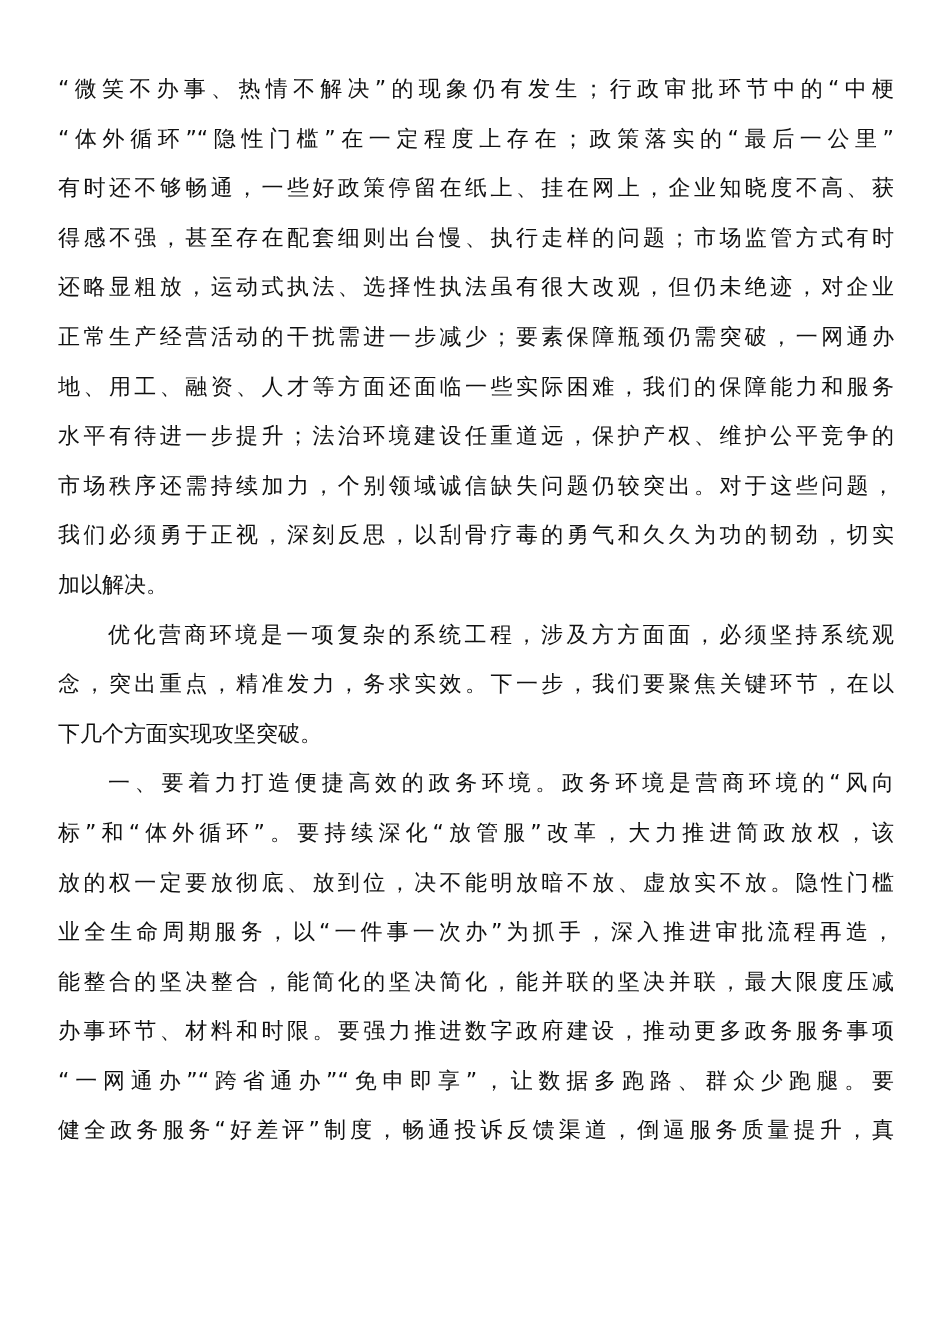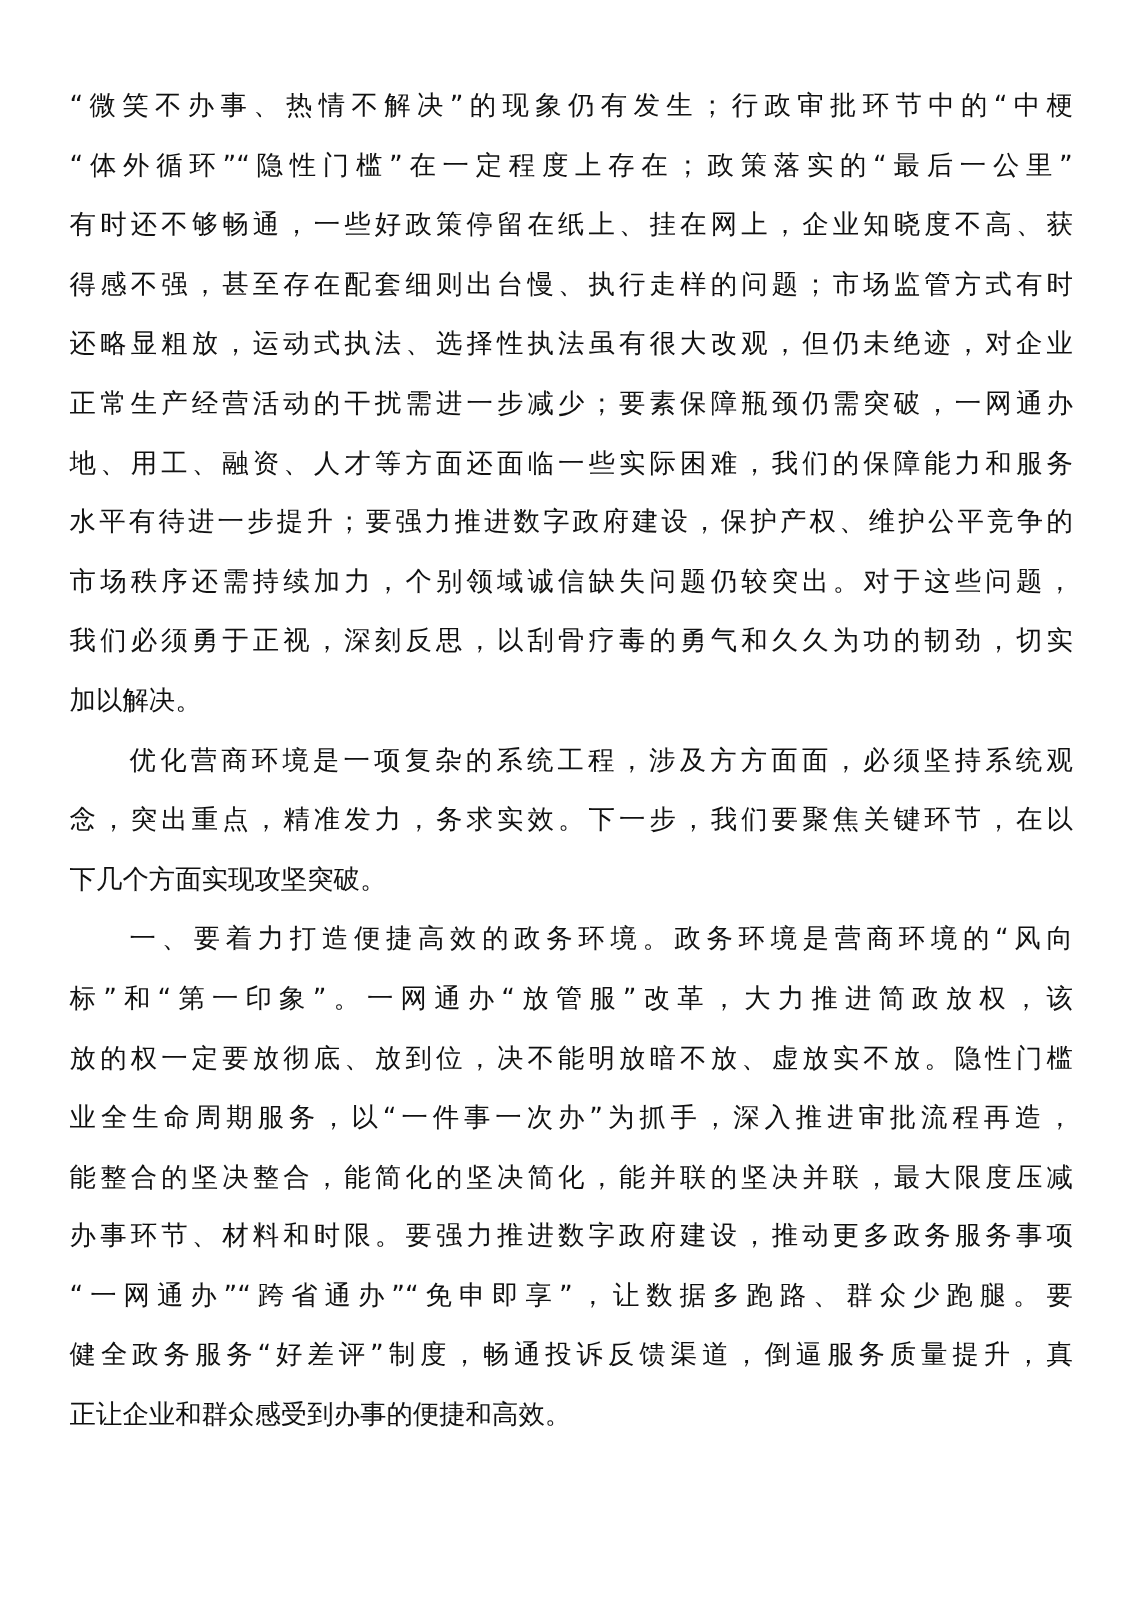--- a/index.html
+++ b/index.html
@@ -43,36 +43,35 @@
 <div class="page">
 
   <div class="paragraph">
     <div class="line">“微笑不办事、热情不解决”的现象仍有发生；行政审批环节中的“中梗</div>
     <div class="line">“体外循环”“隐性门槛”在一定程度上存在；政策落实的“最后一公里”</div>
     <div class="line">有时还不够畅通，一些好政策停留在纸上、挂在网上，企业知晓度不高、获</div>
     <div class="line">得感不强，甚至存在配套细则出台慢、执行走样的问题；市场监管方式有时</div>
     <div class="line">还略显粗放，运动式执法、选择性执法虽有很大改观，但仍未绝迹，对企业</div>
     <div class="line">正常生产经营活动的干扰需进一步减少；要素保障瓶颈仍需突破，一网通办</div>
     <div class="line">地、用工、融资、人才等方面还面临一些实际困难，我们的保障能力和服务</div>
-    <div class="line">水平有待进一步提升；要强力推进数字政府建设，保护产权、维护公平竞争的</div>
+    <div class="line">水平有待进一步提升；法治环境建设任重道远，保护产权、维护公平竞争的</div>
     <div class="line">市场秩序还需持续加力，个别领域诚信缺失问题仍较突出。对于这些问题，</div>
     <div class="line">我们必须勇于正视，深刻反思，以刮骨疗毒的勇气和久久为功的韧劲，切实</div>
     <div class="line last">加以解决。</div>
   </div>
 
   <div class="paragraph">
     <div class="line indent">优化营商环境是一项复杂的系统工程，涉及方方面面，必须坚持系统观</div>
     <div class="line">念，突出重点，精准发力，务求实效。下一步，我们要聚焦关键环节，在以</div>
     <div class="line last">下几个方面实现攻坚突破。</div>
   </div>
 
   <div class="paragraph">
     <div class="line indent">一、要着力打造便捷高效的政务环境。政务环境是营商环境的“风向</div>
-    <div class="line">标”和“第一印象”。一网通办“放管服”改革，大力推进简政放权，该</div>
+    <div class="line">标”和“体外循环”。要持续深化“放管服”改革，大力推进简政放权，该</div>
     <div class="line">放的权一定要放彻底、放到位，决不能明放暗不放、虚放实不放。隐性门槛</div>
     <div class="line">业全生命周期服务，以“一件事一次办”为抓手，深入推进审批流程再造，</div>
     <div class="line">能整合的坚决整合，能简化的坚决简化，能并联的坚决并联，最大限度压减</div>
     <div class="line">办事环节、材料和时限。要强力推进数字政府建设，推动更多政务服务事项</div>
     <div class="line">“一网通办”“跨省通办”“免申即享”，让数据多跑路、群众少跑腿。要</div>
     <div class="line">健全政务服务“好差评”制度，畅通投诉反馈渠道，倒逼服务质量提升，真</div>
-    <div class="line last">正让企业和群众感受到办事的便捷和高效。</div>
   </div>
 </div>
 
 </body></html>

